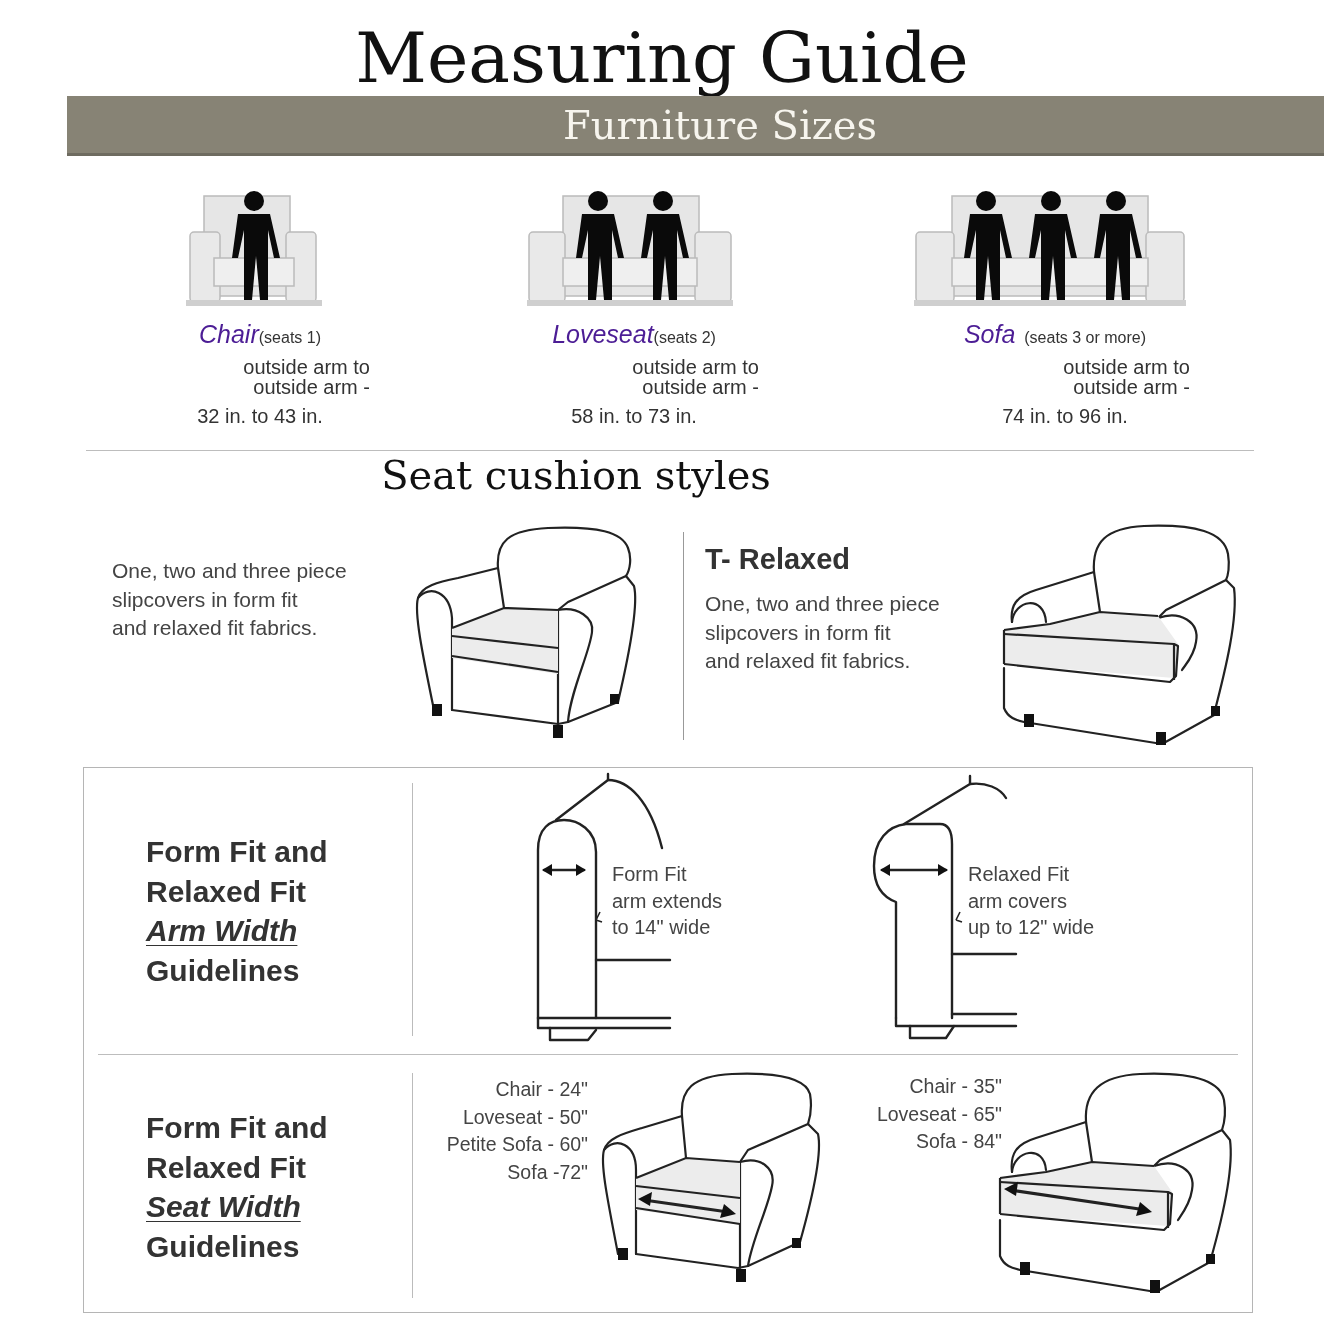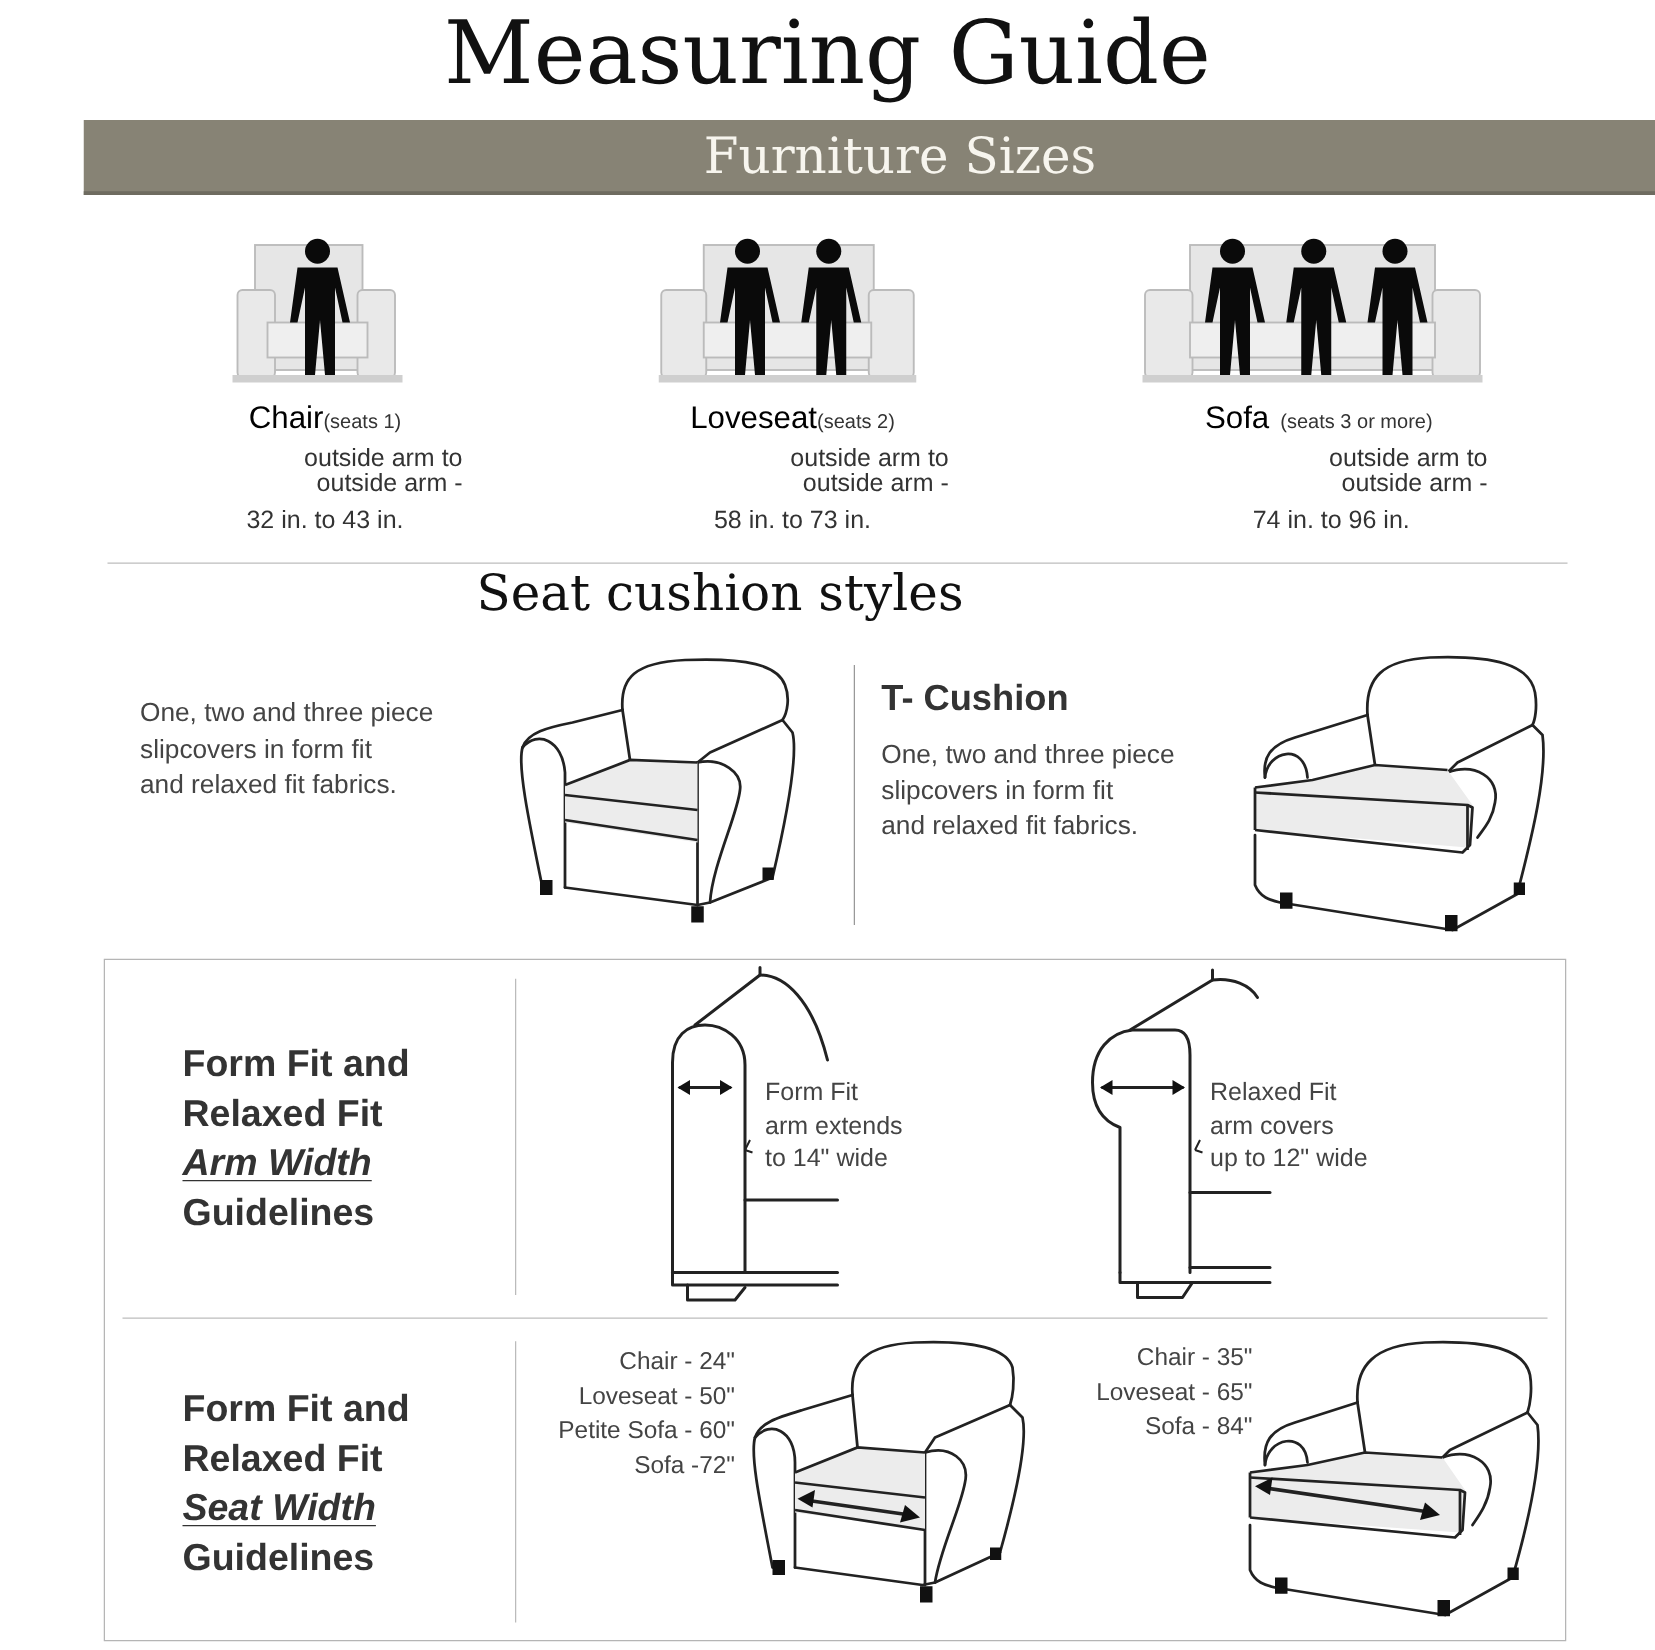--- a/index.html
+++ b/index.html
@@ -1,22 +1,22 @@
 <!DOCTYPE html>
 <html><head>
 <meta charset="utf-8">
 <style>
   html, body { margin: 0; padding: 0; background: #ffffff; }
   body { width: 1324px; height: 1320px; position: relative; overflow: hidden; font-family: "Liberation Sans", sans-serif; color: #222; }
   .abs { position: absolute; }
-  .title { left: 0; width: 1324px; top: 0; text-align: center; font-family: "DejaVu Serif", serif; font-size: 70px; line-height: 84px; color: #111; letter-spacing: 0px; }
+  .title { left: 0; width: 1324px; top: 16px; text-align: center; font-family: "DejaVu Serif", serif; font-size: 70px; line-height: 84px; color: #111; letter-spacing: 0px; }
   .banner { left: 67px; top: 96px; width: 1306px; height: 60px; background: #878375; border-bottom: 3px solid #6e6b60; box-sizing: border-box; }
   .banner span { display: block; text-align: center; color: #f7f5ee; font-family: "DejaVu Serif", serif; font-size: 40px; line-height: 58px; }
   .furn { text-align: center; }
-  .furn .name { font-size: 25px; color: #000000; }
+  .furn .name { font-size: 25px; color: #4c1d95; font-style: italic; }
   .furn .seats { font-size: 16px; color: #333; margin-top: 25px; }
   .furn .desc { font-size: 20px; line-height: 20px; color: #333; margin-top: 8px; text-align: right; }
   .furn .range { font-size: 20px; color: #333; margin-top: 8px; }
   .hr { height: 1px; background: #bdbdbd; }
   .sub-title { left: 0; width: 1152px; top: 452px; text-align: center; font-family: "DejaVu Serif", serif; font-size: 40px; color: #111; }
   .cushion-h { font-size: 29px; font-weight: bold; color: #333; }
   .cushion-p { font-size: 21px; line-height: 28.5px; color: #444; margin-top: 14px; }
   .vline { width: 1px; background: #999; }
   .box { left: 83px; top: 767px; width: 1170px; height: 546px; border: 1.5px solid #b5b5b5; box-sizing: border-box; }
   .guide { font-size: 30px; font-weight: bold; line-height: 39.5px; color: #333; }
@@ -132,21 +132,21 @@
     <path d="M44 134 L150 150"></path>
   </g>
   <rect x="24" y="182" width="10" height="12" fill="#111"></rect>
   <rect x="145" y="203" width="10" height="13" fill="#111"></rect>
   <rect x="202" y="172" width="9" height="10" fill="#111"></rect>
 </svg>
 
 <div class="abs vline" style="left:683px; top:532px; height:208px;"></div>
 
 <div class="abs" style="left:705px; top:543px; width:300px;">
-  <div class="cushion-h">T- Cushion</div>
+  <div class="cushion-h">T- Relaxed</div>
   <div class="cushion-p">
     <div>One, two and three piece</div>
     <div>slipcovers in form fit</div>
     <div>and relaxed fit fabrics.</div>
   </div>
 </div>
 
 <svg style="left:996px; top:518px;" width="240" height="232" viewBox="0 0 240 232">
   <g fill="none" stroke="#222" stroke-width="2.2" stroke-linejoin="round" stroke-linecap="round">
     <path d="M98 54 C96 24 110 10 148 8 C200 6 228 14 232 36 C234 48 232 58 230 62"></path>

